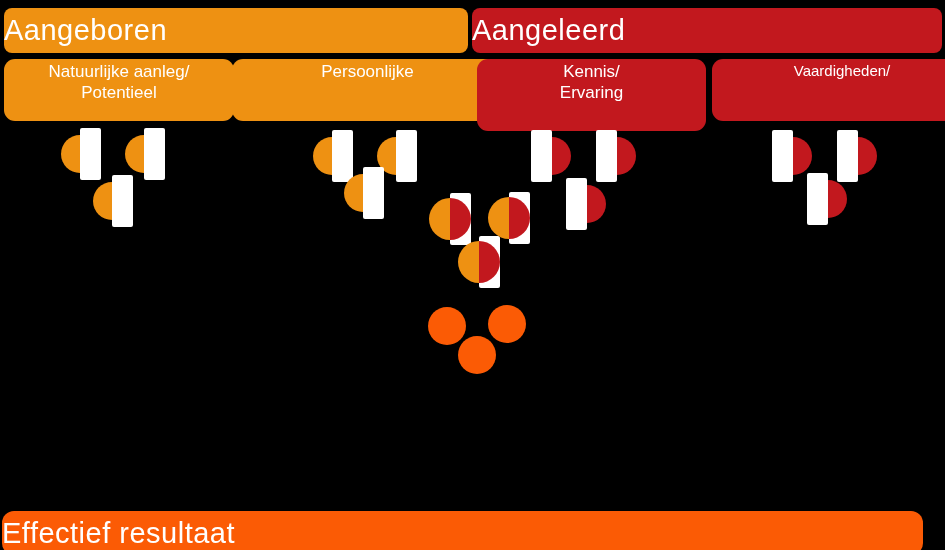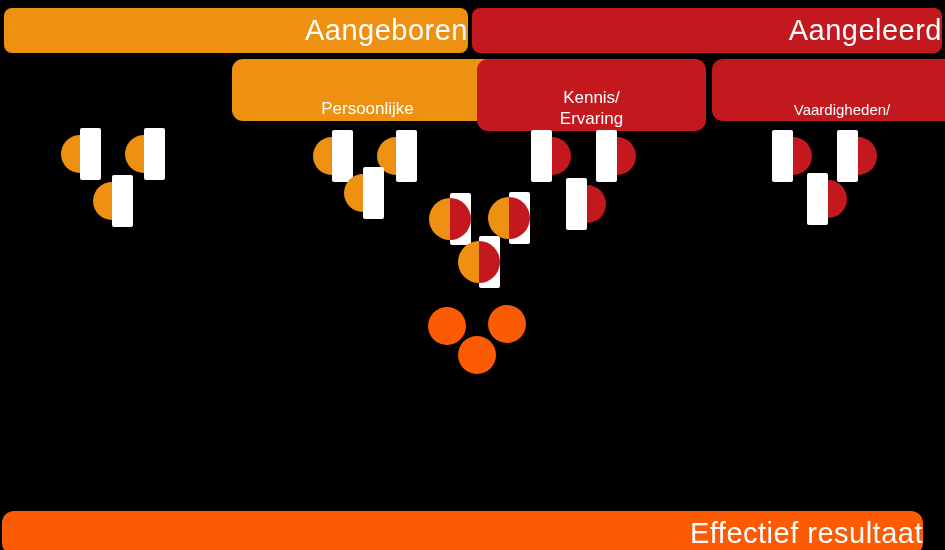--- a/index.html
+++ b/index.html
@@ -11,21 +11,21 @@
   }
   html,body{margin:0;padding:0;}
   body{background:var(--background);}
   .stage{
     position:relative;width:945px;height:550px;overflow:hidden;
     background:var(--background);
     font-family:"Liberation Sans",sans-serif;
     -webkit-font-smoothing:antialiased;
   }
   .pill{
-    position:absolute;display:flex;align-items:center;justify-content:flex-end;
+    position:absolute;display:flex;align-items:center;justify-content:flex-start;
     color:var(--white);text-align:center;box-sizing:border-box;
   }
   .orange-bg{background:var(--orange);}
   .red-bg{background:var(--red);}
   .h1pill{border-radius:8px;font-size:29px;letter-spacing:.5px;}
   .catpill{border-radius:11px;font-size:17px;line-height:21px;flex-direction:column;padding:2px 6px;}
   .catpill.small{font-size:15px;line-height:19px;}
   .result-bar{background:var(--bright-orange);border-radius:12px;font-size:29px;letter-spacing:.5px;}
 
   
@@ -57,20 +57,24 @@
 
   
   <div class="pill h1pill orange-bg" style="left:4px;top:8px;width:464px;height:45px;">
     <span>Aangeboren</span>
   </div>
   <div class="pill h1pill red-bg" style="left:472px;top:8px;width:470px;height:45px;">
     <span>Aangeleerd</span>
   </div>
 
   
+  <div class="pill catpill orange-bg" style="left:4px;top:59px;width:230px;height:62px;">
+    <span>Natuurlijke aanleg/</span>
+    <span>Potentieel</span>
+  </div>
   <div class="pill catpill orange-bg" style="left:232px;top:59px;width:271px;height:62px;">
     <span>Persoonlijke</span>
   </div>
   <div class="pill catpill red-bg" style="left:477px;top:59px;width:229px;height:72px;">
     <span>Kennis/</span>
     <span>Ervaring</span>
   </div>
   <div class="pill catpill small red-bg" style="left:712px;top:59px;width:260px;height:62px;">
     <span>Vaardigheden/</span>
   </div>

